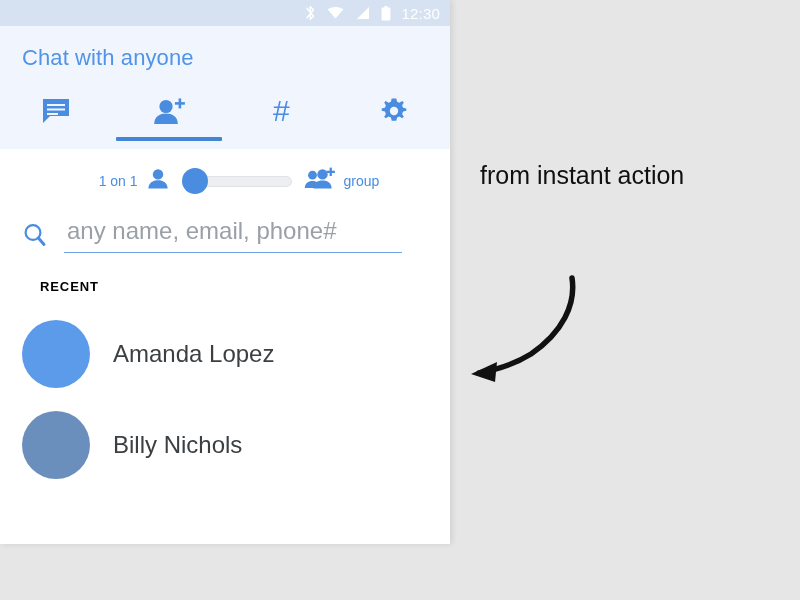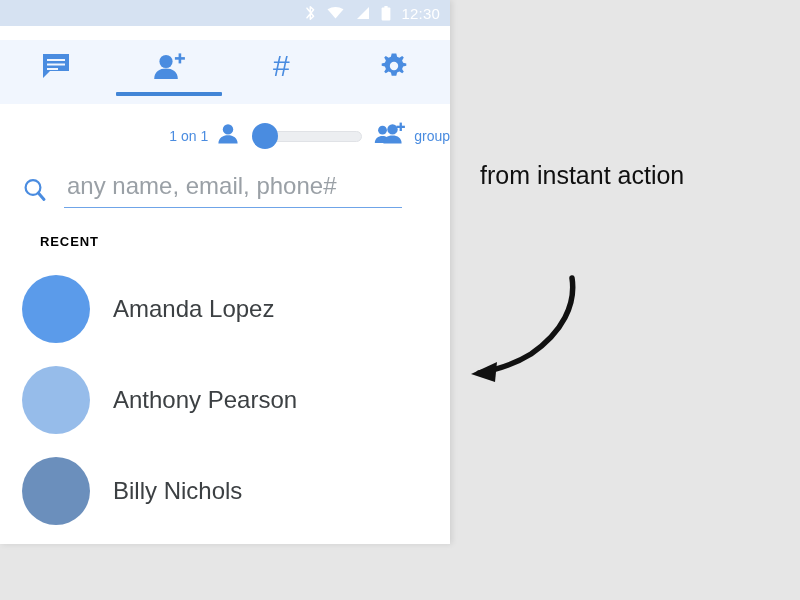--- a/index.html
+++ b/index.html
@@ -92,21 +92,21 @@
     color: #4a8ce0;
     font-size: 30px;
     line-height: 28px;
     font-family: "Liberation Sans", sans-serif;
   }
 
   
   #toggle-row {
     display: flex;
     align-items: center;
-    justify-content: flex-end;
+    justify-content: center;
     margin-top: 18px;
     padding-left: 28px;
   }
   .toggle-label {
     color: #4a8ce0;
     font-size: 14px;
   }
   #toggle-label-left { margin-right: 8px; }
   #toggle-label-right { margin-left: 8px; }
   #slider {
@@ -233,20 +233,21 @@
     <span class="sb-icon">
       <svg width="10" height="15" viewBox="0 0 10 15">
         <rect x="3.4" y="0" width="3.2" height="2" fill="#ffffff"></rect>
         <rect x="0.6" y="1.6" width="8.8" height="13" rx="1" fill="#ffffff"></rect>
       </svg>
     </span>
     <span class="sb-clock">12:30</span>
   </div>
 
   <div id="app-header">
+    <div id="page-title">Chat with anyone</div>
 
     <div id="tab-bar">
 
       <div class="tab">
         <span>
           <svg width="30" height="28" viewBox="0 0 30 28">
             <path d="M2 2 H28 V19 H9 L2 26 Z" fill="#4a8ce0"></path>
             <rect x="6" y="7" width="18" height="2" fill="#f1f6fe"></rect>
             <rect x="6" y="11.5" width="18" height="2" fill="#f1f6fe"></rect>
             <rect x="6" y="16" width="11" height="2" fill="#f1f6fe"></rect>
@@ -322,24 +323,20 @@
   </div>
 
   <div id="recent-header">RECENT</div>
 
   <div id="contact-list">
     <div class="contact-row">
       <span class="avatar" style="background:#5b9bea"></span>
       <span class="contact-name">Amanda Lopez</span>
     </div>
     <div class="contact-row">
-      <span class="avatar" style="background:#96bcea"></span>
-      <span class="contact-name">Anthony Pearson</span>
-    </div>
-    <div class="contact-row">
       <span class="avatar" style="background:#6b8fbc"></span>
       <span class="contact-name">Billy Nichols</span>
     </div>
   </div>
 
 </div>
 
 <div id="annotation">
   <div>from instant action</div>
 </div>

